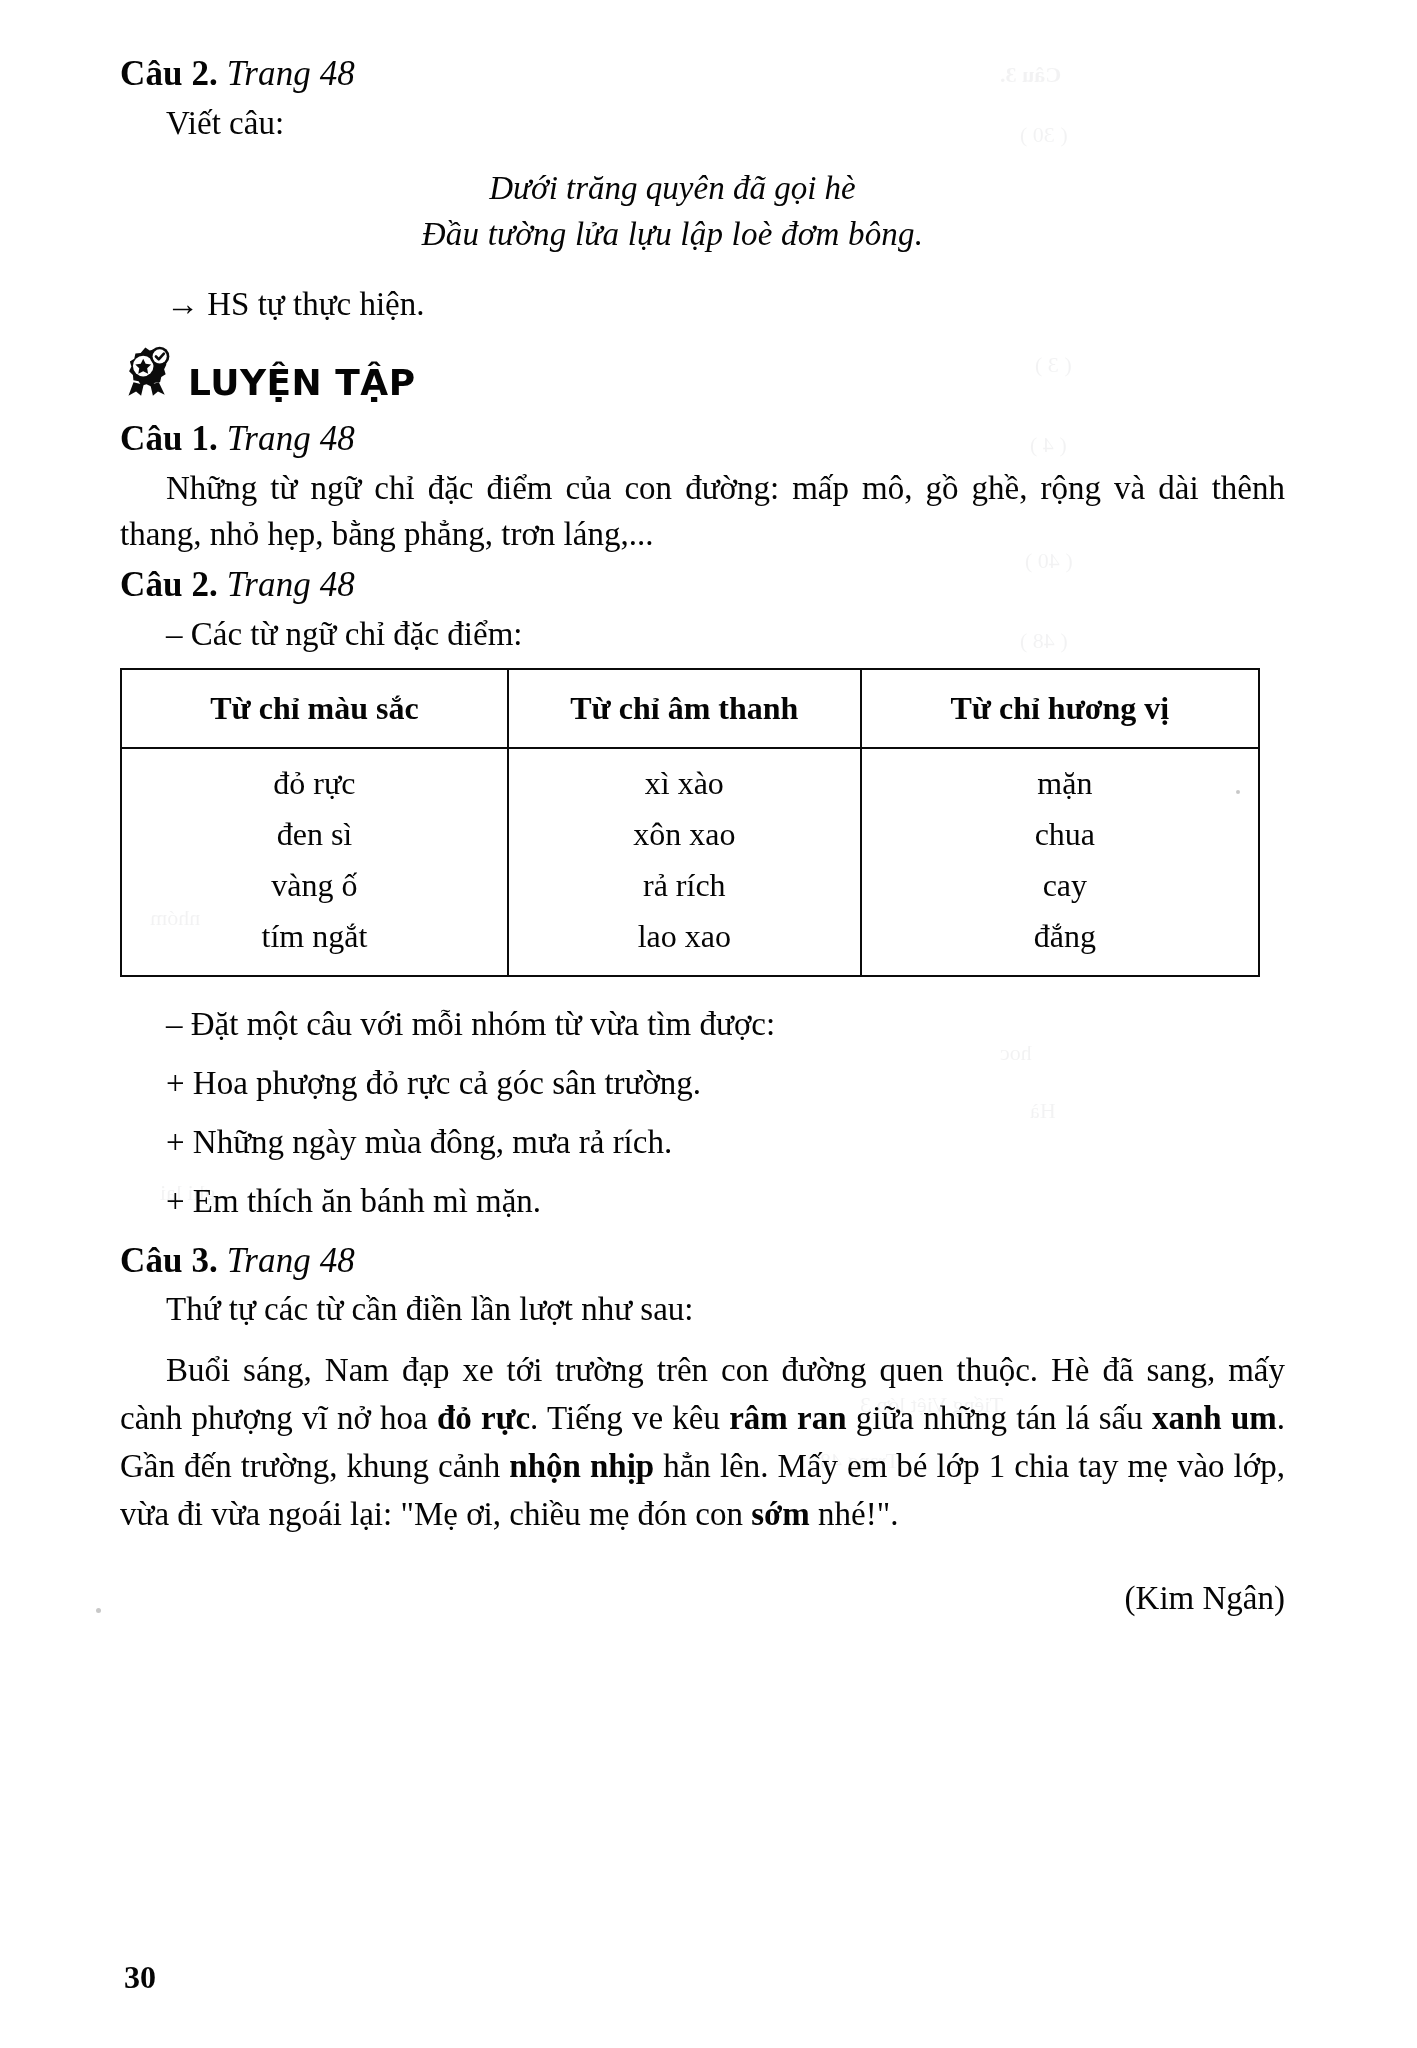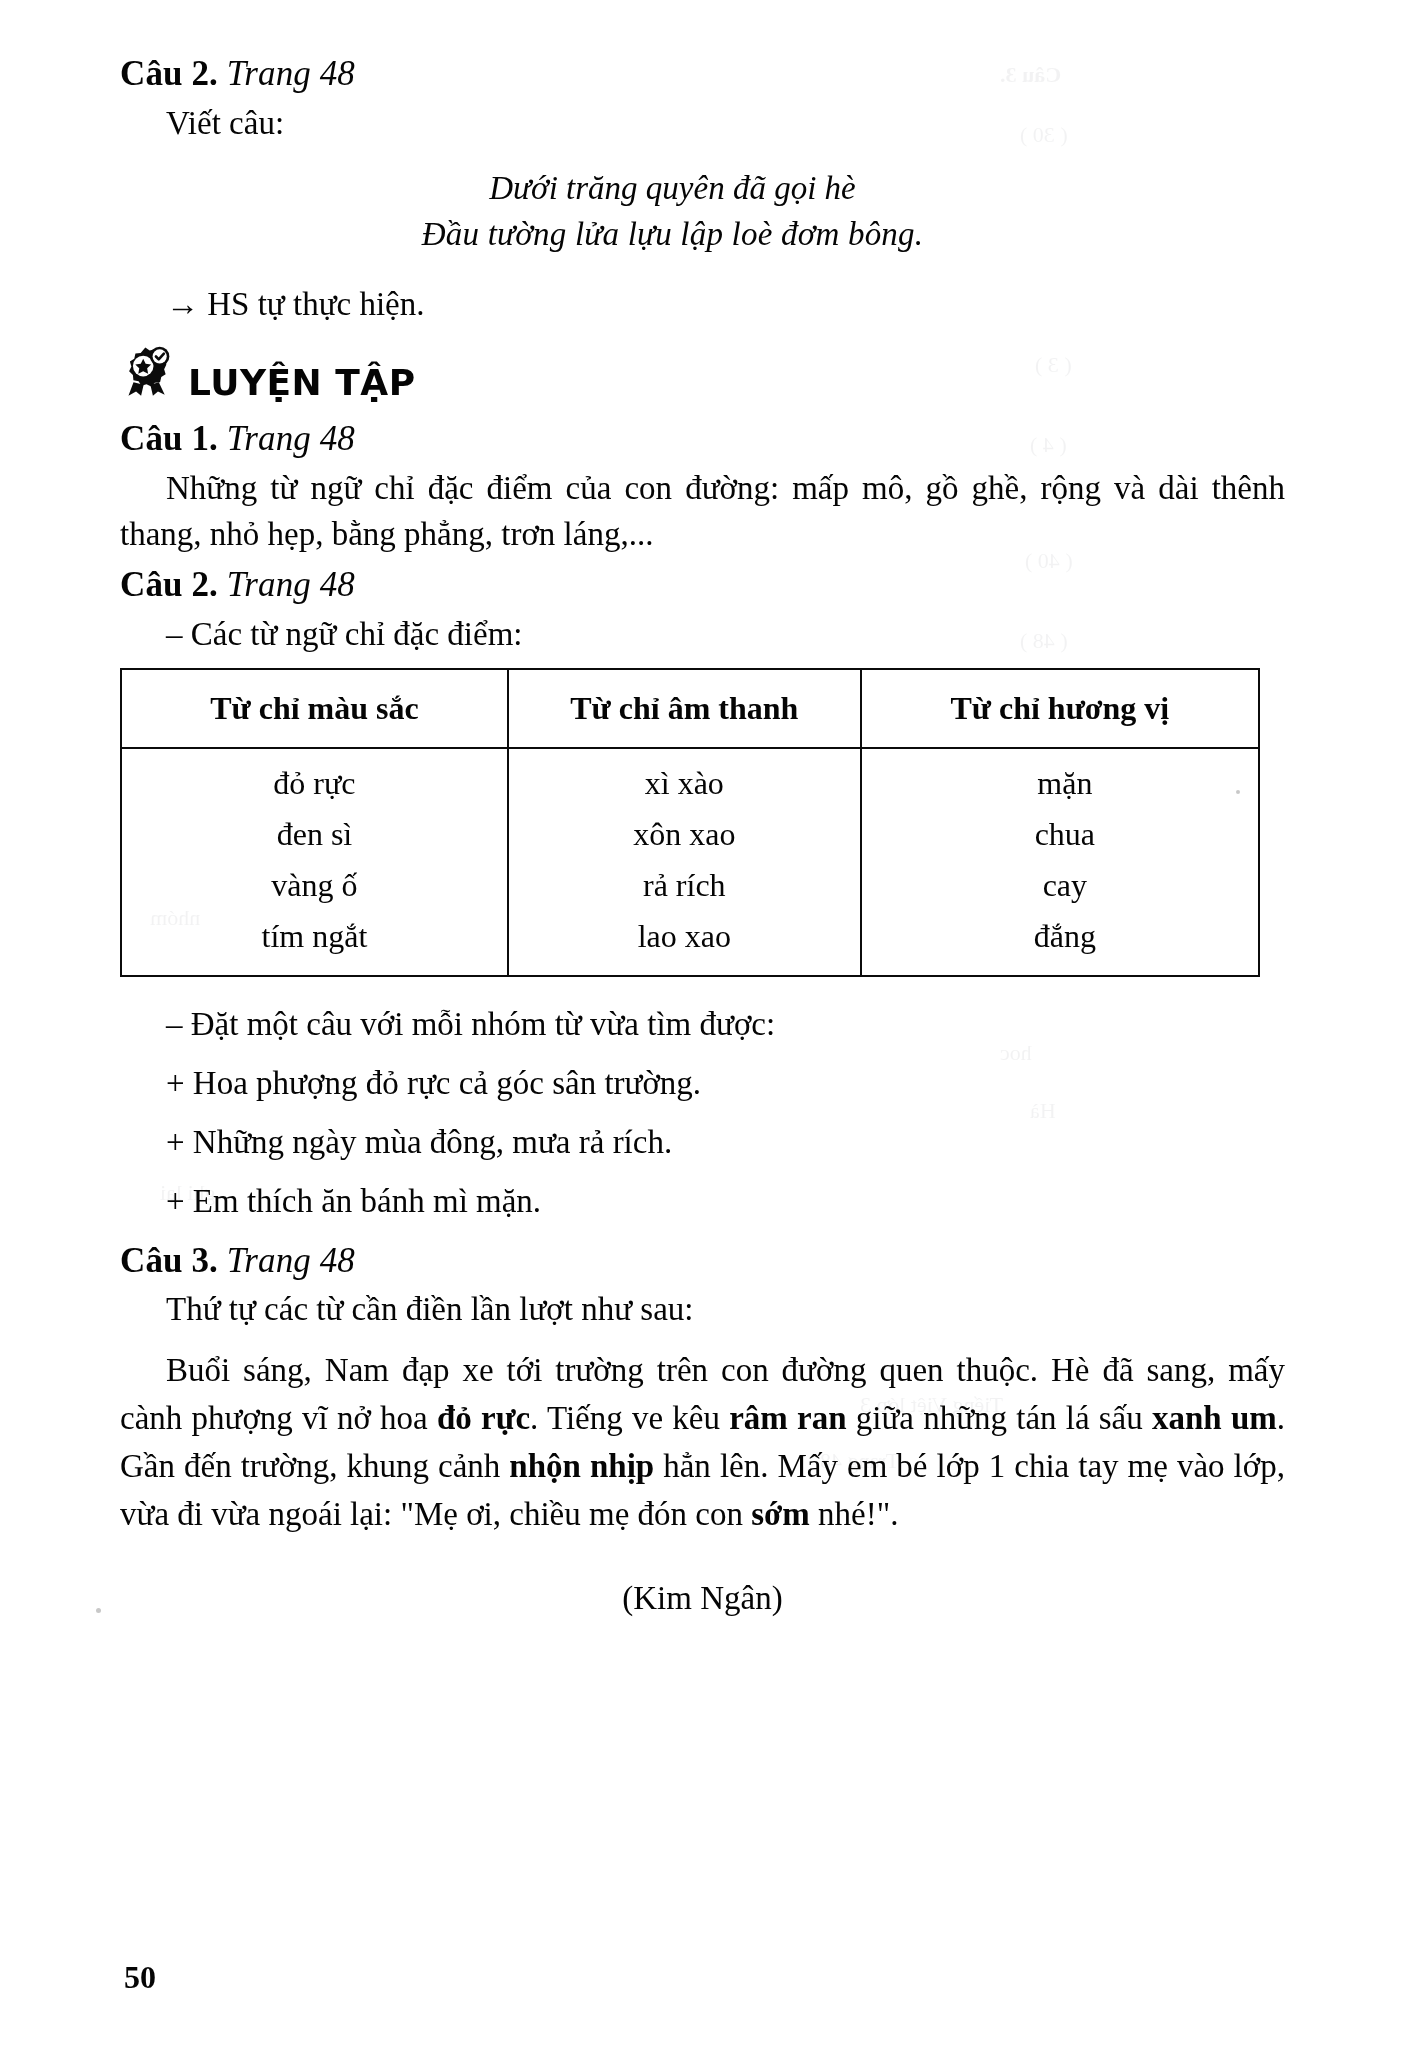--- a/index.html
+++ b/index.html
@@ -157,21 +157,21 @@
   .final-para {
     font-size: 33px;
     line-height: 1.45;
     margin: 14px 0 0 0;
     text-align: justify;
     text-indent: 46px;
   }
   .final-para b { font-weight: bold; }
 
   .attrib-bottom {
-    text-align: center;
+    text-align: right;
     font-size: 33px;
     margin: 42px 0 0 0;
   }
 
   .page-number {
     position: absolute;
     left: 124px;
     bottom: 52px;
     font-size: 32px;
     font-weight: bold;
@@ -301,14 +301,14 @@
       <span class="num">Câu 3.</span>
       <span class="pg">Trang 48</span>
     </p>
     <p class="line-plain">Thứ tự các từ cần điền lần lượt như sau:</p>
 
     <p class="final-para"><span>Buổi sáng, Nam đạp xe tới trường trên con đường quen thuộc. Hè đã sang, mấy cành phượng vĩ nở hoa </span><b>đỏ rực</b><span>. Tiếng ve kêu </span><b>râm ran</b><span> giữa những tán lá sấu </span><b>xanh um</b><span>. Gần đến trường, khung cảnh </span><b>nhộn nhịp</b><span> hẳn lên. Mấy em bé lớp 1 chia tay mẹ vào lớp, vừa đi vừa ngoái lại: "Mẹ ơi, chiều mẹ đón con </span><b>sớm</b><span> nhé!".</span></p>
 
     <p class="attrib-bottom">(Kim Ngân)</p>
   </div>
 
-  <div class="page-number">50</div>
+  <div class="page-number">30</div>
 </div>
 
 </body></html>

